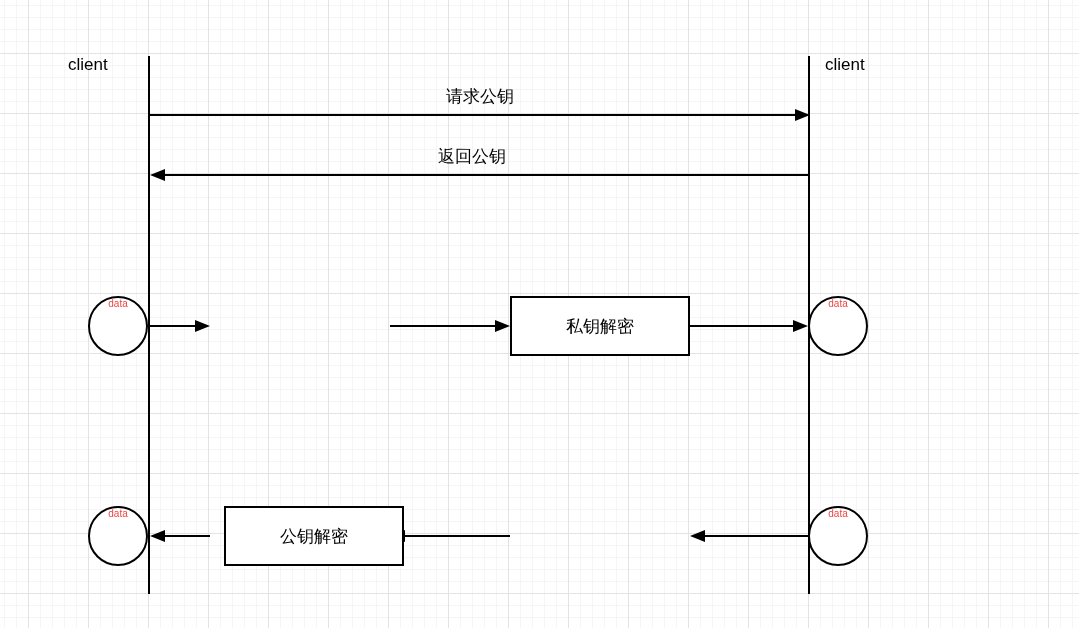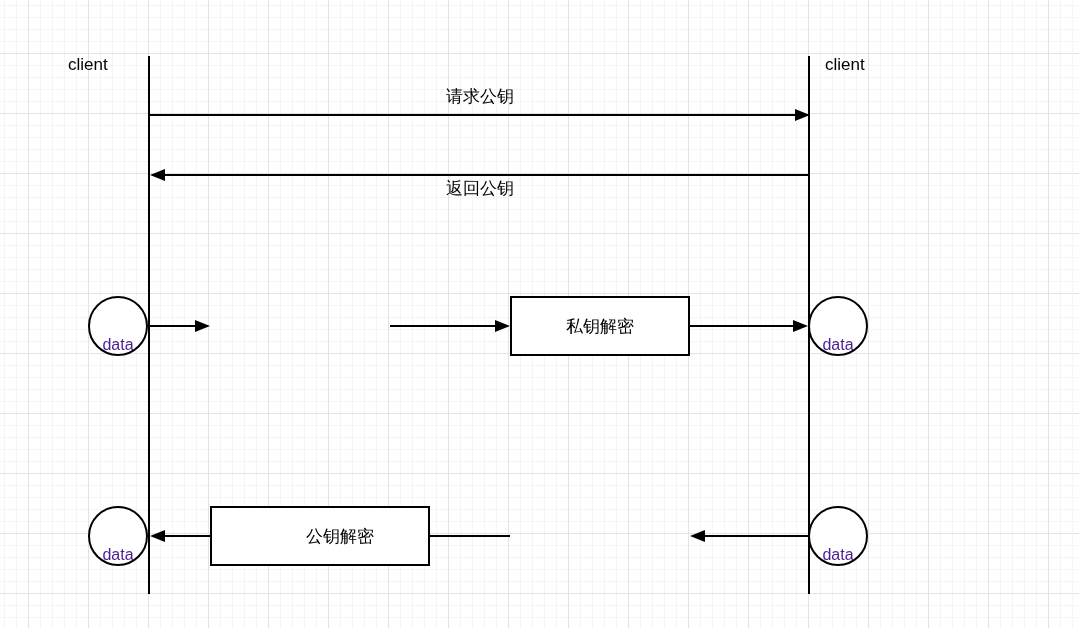--- a/index.html
+++ b/index.html
@@ -68,43 +68,43 @@
     color: #000000;
     z-index: 2;
   }
   .data-circle {
     width: 56px;
     height: 56px;
     border: 2px solid #000000;
     border-radius: 50%;
     background: #ffffff;
     display: flex;
-    align-items: flex-end;
+    align-items: flex-start;
     justify-content: center;
-    font-size: 16px;
-    color: #4c1d95;
+    font-size: 10px;
+    color: #ef4444;
     z-index: 3;
   }
 </style>
 </head>
 <body>
 
 <div id="canvas">
 
   <div class="abs actor-label" style="left:68px; top:55px;">client</div>
   <div class="abs actor-label" style="left:825px; top:55px;">client</div>
 
   <div class="abs lifeline" style="left:148px; top:56px; height:538px;"></div>
   <div class="abs lifeline" style="left:808px; top:56px; height:538px;"></div>
 
   <div class="abs msg-label" style="left:330px; top:85px;font-family:Liberation Serif, serif;">请求公钥</div>
   <div class="abs hline" style="left:150px; top:114px; width:646px;"></div>
   <div class="abs arrowhead-right" style="left:795px; top:109px;"></div>
 
-  <div class="abs msg-label" style="left:330px; top:145px;margin-top:32px;">返回公钥</div>
+  <div class="abs msg-label" style="left:322px; top:145px;">返回公钥</div>
   <div class="abs hline" style="left:164px; top:174px; width:646px;"></div>
   <div class="abs arrowhead-left" style="left:150px; top:169px;"></div>
 
   <div class="abs data-circle" style="left:88px; top:296px;">
     <span>data</span>
   </div>
 
   <div class="abs hline" style="left:150px; top:325px; width:46px;"></div>
   <div class="abs arrowhead-right" style="left:195px; top:320px;"></div>
 
@@ -123,21 +123,21 @@
     <span>data</span>
   </div>
 
   <div class="abs data-circle" style="left:88px; top:506px;">
     <span>data</span>
   </div>
 
   <div class="abs arrowhead-left" style="left:150px; top:530px;"></div>
   <div class="abs hline" style="left:164px; top:535px; width:46px;"></div>
 
-  <div class="abs proc-box" style="left:210px; top:506px;padding-left:40px;">
+  <div class="abs proc-box" style="left:224px; top:506px;">
     <span>公钥解密</span>
   </div>
 
   <div class="abs arrowhead-left" style="left:390px; top:530px;"></div>
   <div class="abs hline" style="left:404px; top:535px; width:106px;"></div>
 
 
   <div class="abs arrowhead-left" style="left:690px; top:530px;"></div>
   <div class="abs hline" style="left:704px; top:535px; width:104px;"></div>
 

